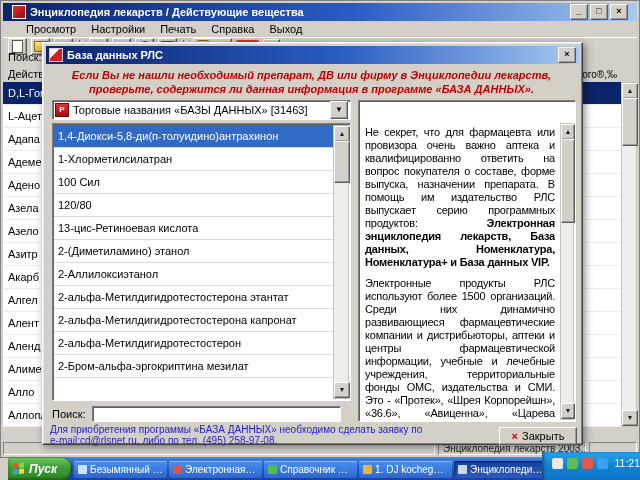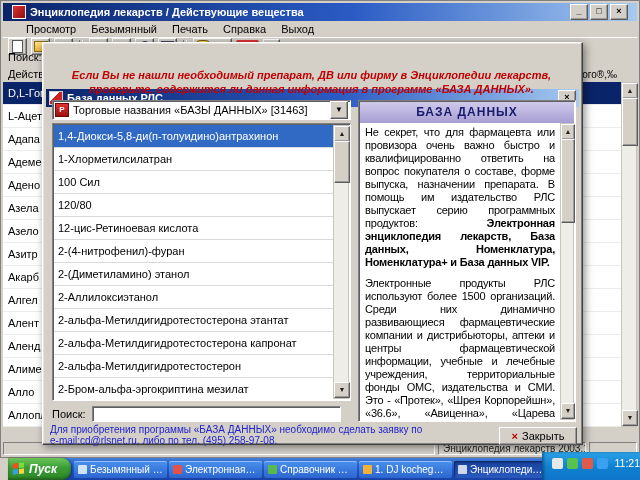--- a/index.html
+++ b/index.html
@@ -52,21 +52,21 @@
   .statusbar{position:absolute;left:2px;bottom:2px;right:2px;height:13px;display:flex;gap:3px;align-items:stretch;font-size:10px;}
   .status-cell{box-sizing:border-box;padding:0 4px;line-height:11px;color:#222;background:#d4d0c8;border:1px solid;border-color:#808080 #fff #fff #808080;}
   .status-main{flex:1;}
   .status-text{width:148px;white-space:nowrap;overflow:hidden;}
   .status-end{width:48px;}
   
   .dialog{position:absolute;left:42px;top:42px;width:541px;height:403px;background:#d4d0c8;box-sizing:border-box;
     border:1px solid;border-color:#fff #404040 #404040 #fff;box-shadow:2px 2px 8px rgba(0,0,0,.45), inset -1px -1px 0 #808080, inset 1px 1px 0 #e8e5de;}
   .dlg-titlebar{position:absolute;left:3px;top:3px;right:3px;height:18px;
     background:linear-gradient(90deg,#0a246a,#2a5bc4 55%,#a6caf0);
-    color:#fff;font-size:11px;font-weight:bold;display:flex;align-items:center;gap:4px;padding:0 3px;box-sizing:border-box;margin-top:43px;}
+    color:#fff;font-size:11px;font-weight:bold;display:flex;align-items:center;gap:4px;padding:0 3px;box-sizing:border-box;}
   .dlg-icon{width:12px;height:12px;background:linear-gradient(135deg,#ffffff 40%,#d02020 40%);border:1px solid #ccd;flex:0 0 auto;}
   .dlg-title{flex:1;white-space:nowrap;}
   .warning{position:absolute;left:12px;top:25px;width:513px;font-size:11px;font-weight:bold;color:#c00000;text-align:center;line-height:14px;font-style:italic;}
   .combo{position:absolute;left:9px;top:57px;width:299px;height:20px;box-sizing:border-box;display:flex;align-items:center;gap:4px;padding:0 2px;}
   .combo-icon{width:12px;height:12px;background:linear-gradient(#e23333,#9d0f0f);border:1px solid #6d0a0a;color:#fff;font-size:8px;font-weight:bold;text-align:center;line-height:12px;flex:0 0 auto;}
   .combo-text{flex:1;font-size:11px;white-space:nowrap;overflow:hidden;}
   .combo-btn{width:16px;height:16px;text-align:center;font-size:8px;line-height:15px;flex:0 0 auto;}
   .dlist{position:absolute;left:9px;top:80px;width:299px;height:278px;box-sizing:border-box;overflow:hidden;}
   .dlist-items{position:absolute;left:1px;top:1px;right:17px;bottom:1px;overflow:hidden;background:#fff;}
   .ditem{height:23px;line-height:22px;box-sizing:border-box;border-bottom:1px solid #d9d9d9;padding:0 4px;font-size:11px;white-space:nowrap;overflow:hidden;background:#fff;}
@@ -131,21 +131,21 @@
       <div class="win-btns">
         <div class="win-btn raised">_</div>
         <div class="win-btn raised">□</div>
         <div class="win-btn raised">×</div>
       </div>
     </div>
 
     <div class="menubar">
 
     <div class="menu-item">Просмотр</div>
-        <div class="menu-item">Безымянный</div>
+        <div class="menu-item">Настройки</div>
         <div class="menu-item">Печать</div>
         <div class="menu-item">Справка</div>
         <div class="menu-item">Выход</div>
       </div>
 
     <div class="toolbar">
       <div class="tb-icon raised">
           <span class="glyph-page"></span>
         </div>
       <div class="tb-icon raised">
@@ -234,45 +234,43 @@
       <span class="combo-btn raised">▼</span>
     </div>
 
     <div class="dlist sunken">
       <div class="dlist-items">
 
       <div class="ditem">1,4-Диокси-5,8-ди(п-толуидино)антрахинон</div>
           <div class="ditem">1-Хлорметилсилатран</div>
           <div class="ditem">100 Сил</div>
           <div class="ditem">120/80</div>
-          <div class="ditem">12-цис-Ретиноевая кислота</div>
-          <div class="ditem">2-(4-нитрофенил)-фуран</div>
+          <div class="ditem">13-цис-Ретиноевая кислота</div>
           <div class="ditem">2-(Диметиламино) этанол</div>
           <div class="ditem">2-Аллилоксиэтанол</div>
           <div class="ditem">2-альфа-Метилдигидротестостерона этантат</div>
           <div class="ditem">2-альфа-Метилдигидротестостерона капронат</div>
           <div class="ditem">2-альфа-Метилдигидротестостерон</div>
           <div class="ditem">2-Бром-альфа-эргокриптина мезилат</div>
         </div>
       <div class="vsb dlist-sb">
         <div class="sb-btn sb-up raised">▲</div>
         <div class="sb-thumb raised"></div>
         <div class="sb-btn sb-down raised">▼</div>
       </div>
     </div>
 
     <div class="dsearch">
       <span>Поиск:</span>
       <input class="sunken" type="text" style="">
     </div>
 
     <div class="infopanel sunken">
-      <div class="info-header">БАЗА ДАННЫХ</div>
       <div class="info-body">
-        <p><span>Не секрет, что для фармацевта или провизора очень важно быстро и квалифицированно ответить на вопрос покупателя о составе, форме выпуска, назначении препарата. В помощь им издательство РЛС выпускает серию программных продуктов: </span><b>Электронная энциклопедия лекарств, База данных, Номенклатура, Номенклатура+ и База данных VIP.</b></p>
+        <p><span>Не секрет, что для фармацевта или провизора очень важно аптека и квалифицированно ответить на вопрос покупателя о составе, форме выпуска, назначении препарата. В помощь им издательство РЛС выпускает серию программных продуктов: </span><b>Электронная энциклопедия лекарств, База данных, Номенклатура, Номенклатура+ и База данных VIP.</b></p>
         <p>Электронные продукты РЛС используют более 1500 организаций. Среди них динамично развивающиеся фармацевтические компании и дистрибьюторы, аптеки и центры фармацевтической информации, учебные и лечебные учреждения, территориальные фонды ОМС, издательства и СМИ. Это - «Протек», «Шрея Корпорейшн», «36.6», «Авиценна», «Царева аптека», Центр фармацевтической информации Новосибирской области, ТФОМС Свердловской области, Московское фармацевтическое училище №10, Воронежский государственный университет,</p>
       </div>
       <div class="vsb info-sb">
         <div class="sb-btn sb-up raised">▲</div>
         <div class="sb-thumb raised"></div>
         <div class="sb-btn sb-down raised">▼</div>
       </div>
     </div>
 
     <div class="dlg-link">Для приобретения программы «БАЗА ДАННЫХ» необходимо сделать заявку по e-mail:cd@rlsnet.ru, либо по тел. (495) 258-97-08.</div>

